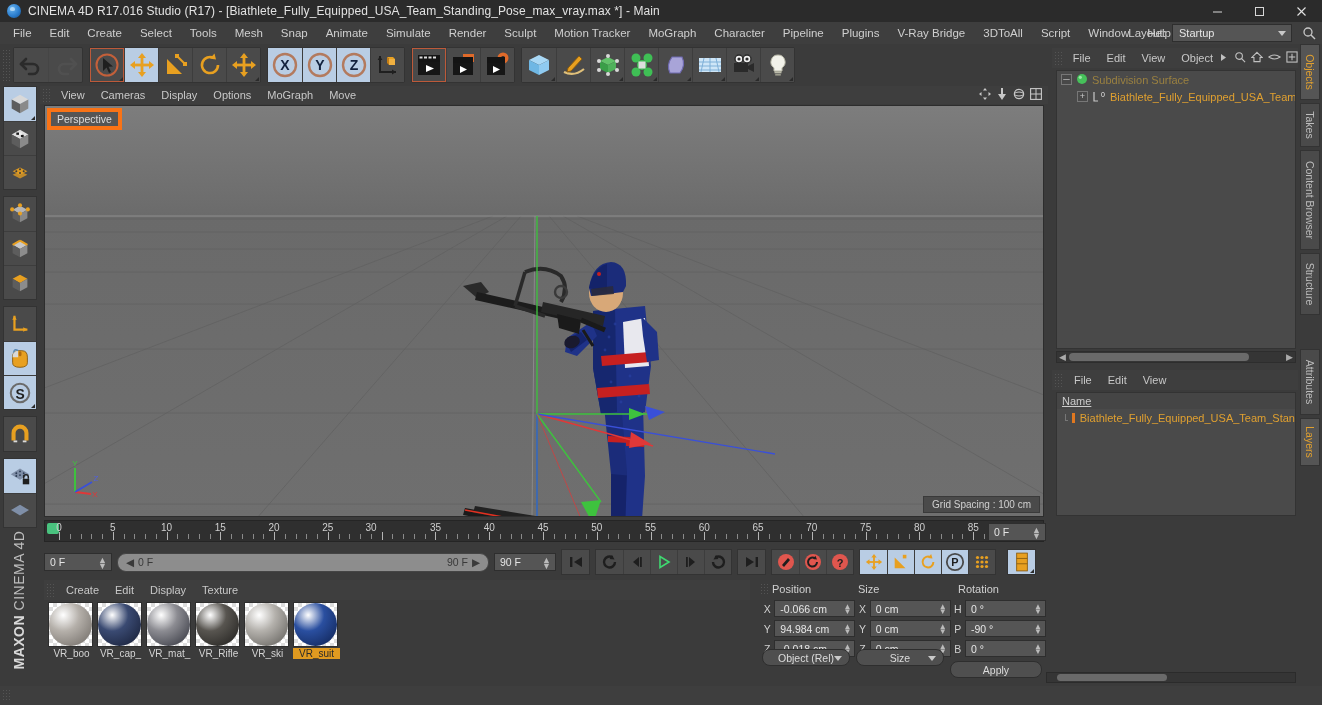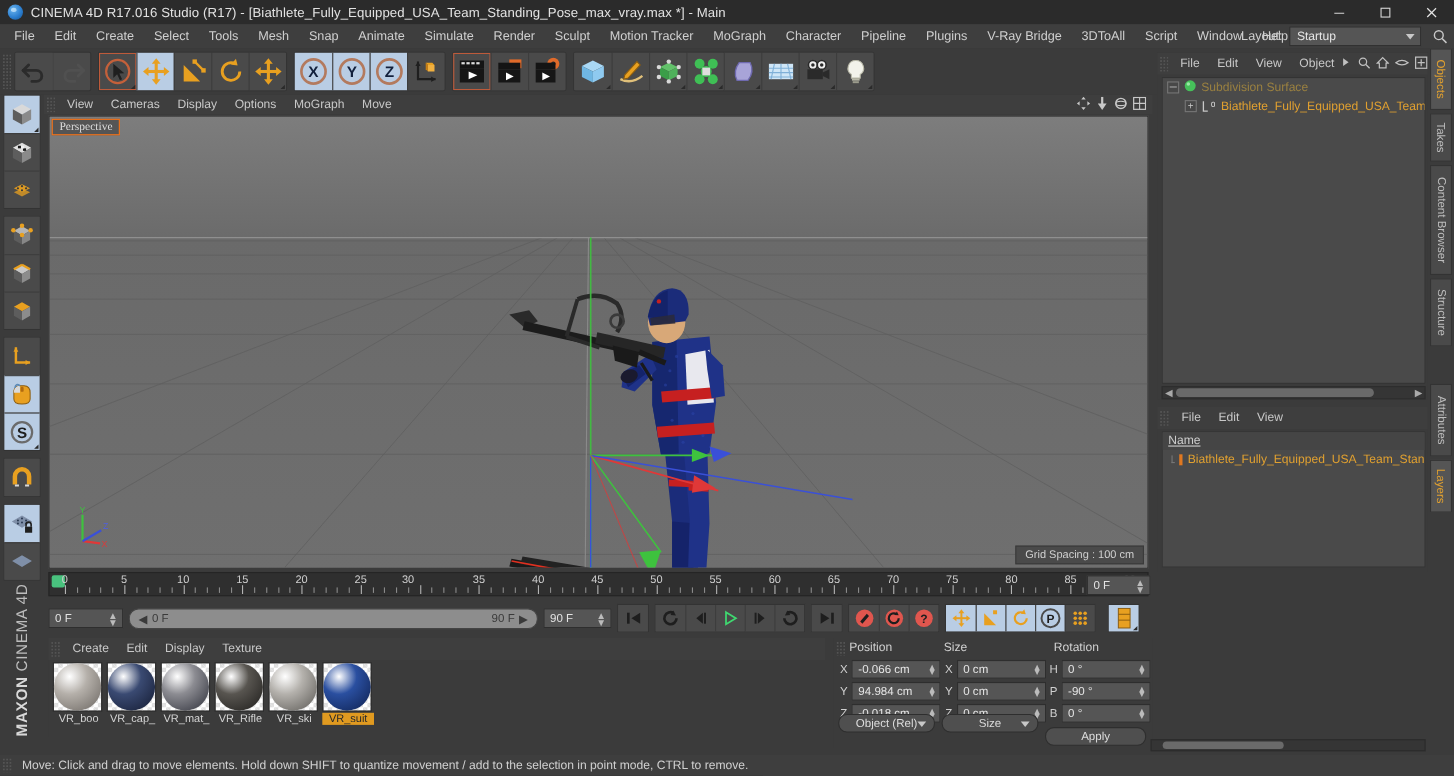--- a/index.html
+++ b/index.html
@@ -97,22 +97,21 @@
   }
   .vp-menu { padding:0 8px; font-size:11px; color:#c8c8c8;}
   .vp-right { position:absolute; right:6px; top:2px; display:flex; gap:5px; align-items:center;}
   .viewport {
     position:absolute; left:44px; top:105px; width:1000px; height:412px;
     background: #6e6e6e; overflow:hidden;
     border:1px solid #2d2d2d;
   }
   .vp-label {
     position:absolute; left:2px; top:2px; padding:1px 6px; background:#555; color:#ddd; font-size:10.5px; z-index:5;
-    border:1px solid #f97316;
-    font-family:Liberation Serif, serif;
+    border:4px solid #f97316;
   }
   .grid-spacing {
     position:absolute; right:3px; bottom:3px; padding:2px 8px; background:#4a4a4a; color:#d0d0d0;
     font-size:10px; border:1px solid #3a3a3a; z-index:5;
   }
   .axis-gizmo { position:absolute; left:22px; bottom:18px; width:40px; height:40px; z-index:5;}
 
   
   .om-panel { position:absolute; left:1052px; top:48px; width:246px; height:315px; background:#3b3b3b; }
   .pm-head { height:20px; background:#3e3e3e; display:flex; align-items:center; }
@@ -1317,16 +1316,15 @@
       <div class="co-apply">Apply</div>
     </div>
   </div>
 
   <div class="bottom-right-scroll">
     <div class="th"></div>
   </div>
 
   <div class="statusbar">
     <div class="grip" style="height:13px;width:9px"></div>
-    <div class="status-text">Move: Click and drag to move elements. Hold down SHIFT to quantize movement / add to the selection in point mode, CTRL to remove.</div>
   </div>
 
 </div>
 
 </body></html>

